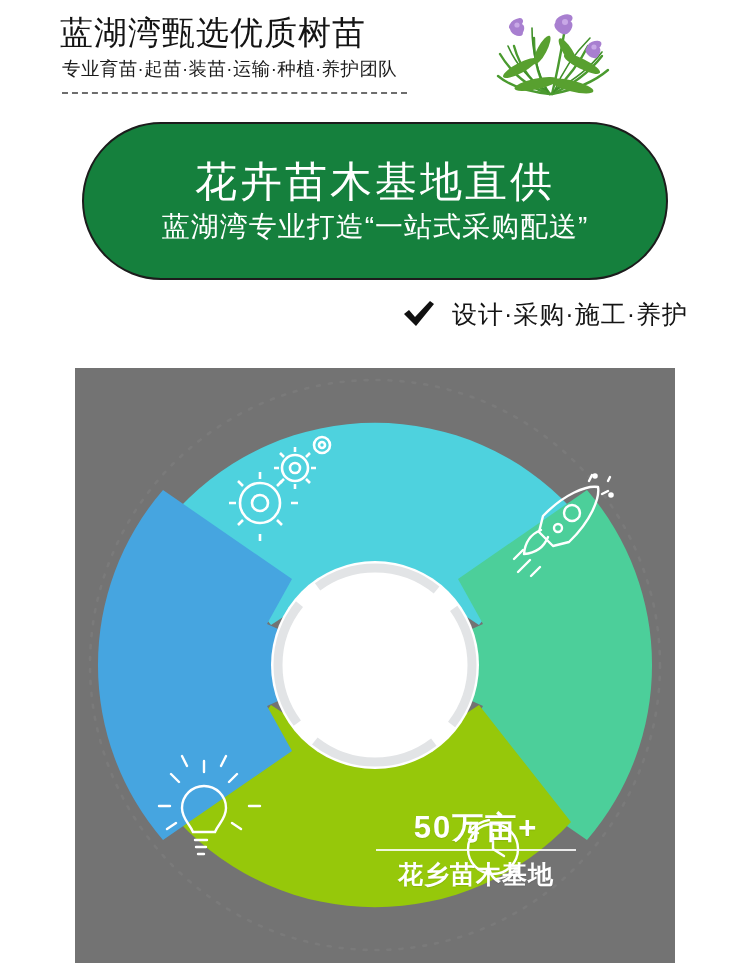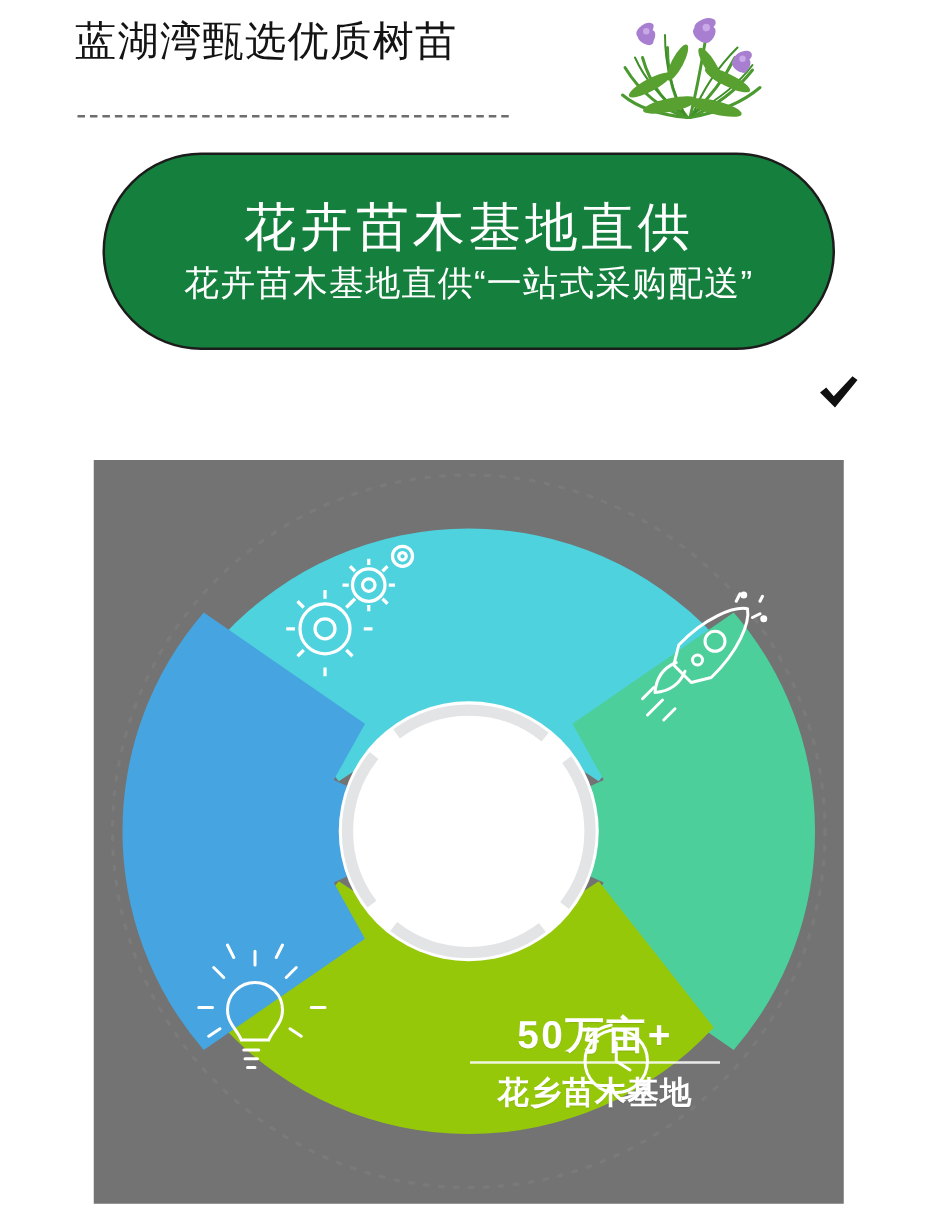--- a/index.html
+++ b/index.html
@@ -146,20 +146,21 @@
     margin-top: 10px;
   }
 
   .label-top    { left: 291px; top: 443px; width: 220px; }
 </style>
 </head>
 <body>
 
 <div class="header">
   <div class="header-title">蓝湖湾甄选优质树苗</div>
+  <div class="header-sub">专业育苗·起苗·装苗·运输·种植·养护团队</div>
   <div class="header-rule"></div>
 
   <svg class="plant" viewBox="0 0 126 102">
     <g stroke="#4a9a2f" stroke-width="2.4" fill="none" stroke-linecap="round">
       <path d="M60 92 C 40 86, 22 72, 10 52"></path>
       <path d="M60 92 C 44 84, 30 66, 24 44"></path>
       <path d="M60 92 C 50 80, 44 60, 44 36"></path>
       <path d="M62 92 C 66 76, 70 56, 74 32"></path>
       <path d="M62 92 C 74 80, 88 64, 98 44"></path>
       <path d="M62 92 C 80 84, 98 72, 112 54"></path>
@@ -201,27 +202,28 @@
     <g fill="#c8a8e6">
       <circle cx="27" cy="23" r="2.6"></circle>
       <circle cx="75" cy="20" r="3"></circle>
       <circle cx="104" cy="45" r="2.6"></circle>
     </g>
   </svg>
 </div>
 
 <div class="banner">
   <div class="banner-title">花卉苗木基地直供</div>
-  <div class="banner-sub">花卉苗木基地直供“一站式采购配送”</div>
+  <div class="banner-sub">蓝湖湾专业打造“一站式采购配送”</div>
 </div>
 
 <div class="service-line">
   <svg class="check-icon" width="34" height="28" viewBox="0 0 34 28">
     <path d="M2 14 L7 10 L13 17 L28 1 L32 4 L14 26 Z" fill="#101010"></path>
   </svg>
+  <div class="service-text">设计·采购·施工·养护</div>
 </div>
 
 <div class="diagram-panel">
 
   <svg class="diagram-svg" width="600" height="595" viewBox="0 0 600 595">
     <defs>
       <clipPath id="clipTop">
         <path d="M300 297 L300 297 L140 150 A230 230 0 0 1 460 150 Z"></path>
       </clipPath>
     </defs>

